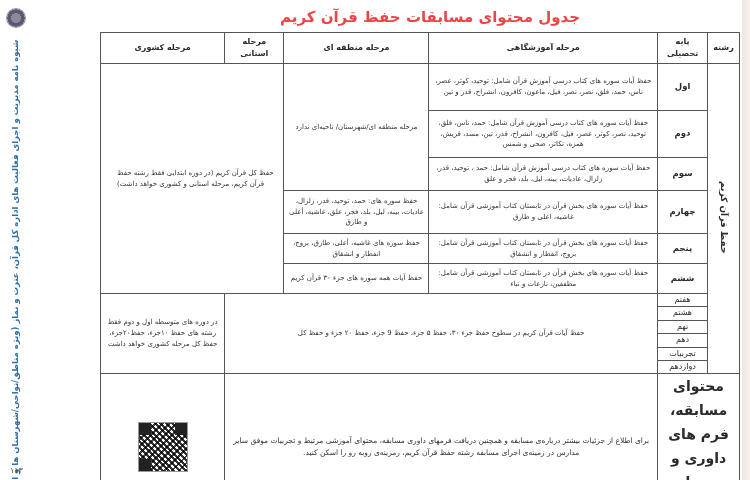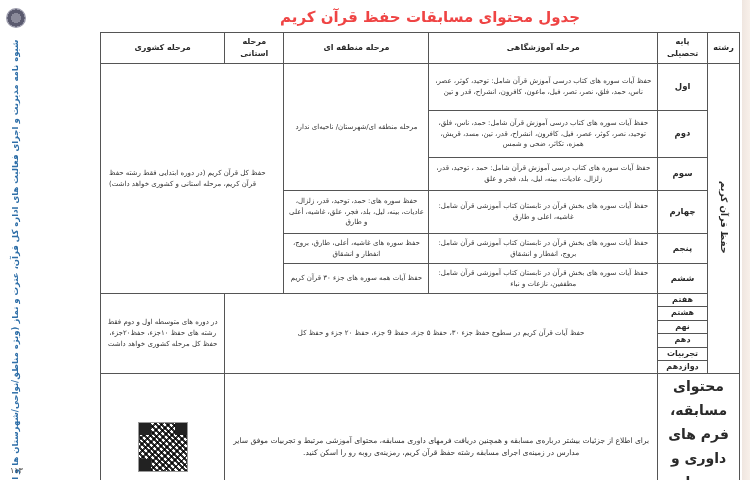--- a/index.html
+++ b/index.html
@@ -14,21 +14,21 @@
   .page-no { position:absolute; left:10px; top:466px; font-size:8px; color:#444; }
   .fold { position:absolute; left:742px; top:0; width:8px; height:480px;
           background:linear-gradient(90deg,#efe6e0,#f8f0ea); }
   .title { position:absolute; left:230px; top:8px; width:400px; text-align:center; direction:rtl;
            font-size:15px; font-weight:bold; color:#ef4444; }
   table { position:absolute; left:100px; top:32px; width:640px; border-collapse:collapse; direction:rtl;
           font-size:7px; line-height:1.55; }
   td, th { border:1px solid #555; text-align:center; vertical-align:middle; padding:1px 3px; }
   th { font-size:8px; font-weight:bold; height:28px; background:#fff; }
   .grade { font-weight:bold; font-size:8.5px; width:30px; }
-  .subgrade { font-weight:bold; font-size:8px; height:12px; padding:0 2px; }
+  .subgrade { font-weight:normal; font-size:8px; height:12px; padding:0 2px; }
   .reshte { width:20px; }
   .reshte-label { writing-mode:vertical-rl; font-weight:bold; font-size:9px; white-space:nowrap; }
   .txt { color:#333; }
   .qr { width:48px; height:48px; margin:auto;
         background:
           linear-gradient(#222,#222) 0 0/12px 12px no-repeat,
           linear-gradient(#222,#222) 36px 0/12px 12px no-repeat,
           linear-gradient(#222,#222) 0 36px/12px 12px no-repeat,
           repeating-linear-gradient(45deg,#333 0 2px,#fff 2px 4px),
           repeating-linear-gradient(-45deg,#444 0 2px,#fff 2px 5px);
@@ -59,21 +59,21 @@
     <th style="width:100px">مرحله کشوری</th>
   </tr>
 
   <tr style="height:47px">
     <td class="reshte" rowspan="12">
       <span class="reshte-label">حفظ قرآن کریم</span>
     </td>
     <td class="grade">اول</td>
     <td class="txt">حفظ آیات سوره های کتاب درسی آموزش قرآن شامل: توحید، کوثر، عصر، ناس، حمد، فلق، نصر، تصر، فیل، ماعون، کافرون، انشراح، قدر و تین</td>
     <td class="txt" rowspan="3">مرحله منطقه ای/شهرستان/ ناحیه‌ای ندارد</td>
-    <td class="txt" rowspan="6" colspan="2" style="text-align:left;padding-left:8px">حفظ کل قرآن کریم (در دوره ابتدایی فقط رشته حفظ قرآن کریم، مرحله استانی و کشوری خواهد داشت)</td>
+    <td class="txt" rowspan="6" colspan="2" style="text-align:left;padding-left:16px">حفظ کل قرآن کریم (در دوره ابتدایی فقط رشته حفظ قرآن کریم، مرحله استانی و کشوری خواهد داشت)</td>
   </tr>
   <tr style="height:47px">
     <td class="grade">دوم</td>
     <td class="txt">حفظ آیات سوره های کتاب درسی آموزش قرآن شامل: حمد، ناس، فلق، توحید، نصر، کوثر، عصر، فیل، کافرون، انشراح، قدر، تین، مسد، قریش، همزه، تکاثر، ضحی و شمس</td>
   </tr>
   <tr style="height:33px">
     <td class="grade">سوم</td>
     <td class="txt">حفظ آیات سوره های کتاب درسی آموزش قرآن شامل: حمد ، توحید، قدر، زلزال، عادیات، بینه، لیل، بلد، فجر و علق</td>
   </tr>
   <tr style="height:43px">

